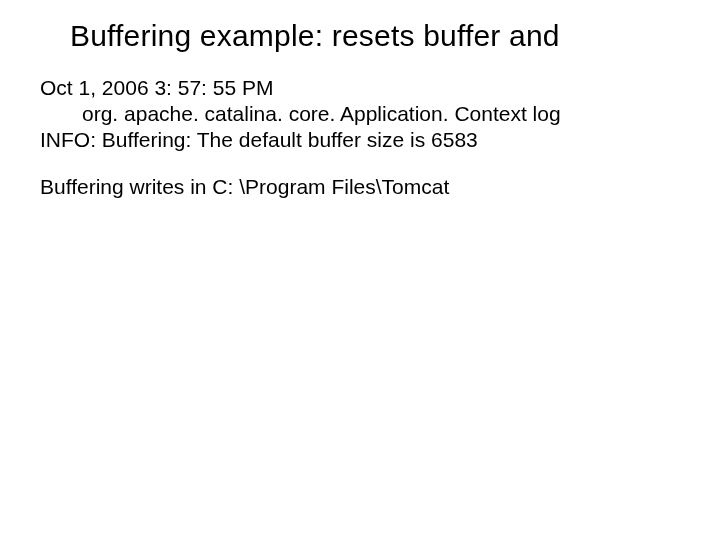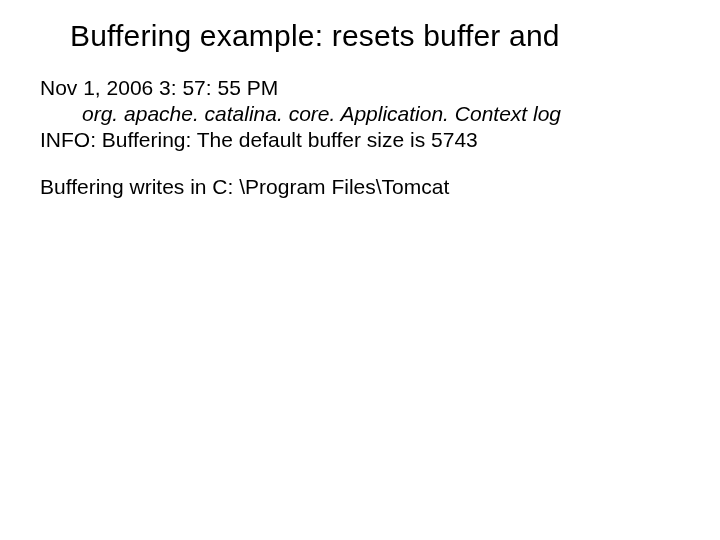--- a/index.html
+++ b/index.html
@@ -29,38 +29,37 @@
     line-height: 1.22;
   }
   .para {
     margin-bottom: 22px;
   }
   .line {
     display: block;
   }
   .indent {
     padding-left: 42px;
-    font-style: italic;
   }
 </style>
 </head>
 <body>
 
 <div class="slide">
 
   <h1 class="title">
     <span class="line">Buffering example: resets buffer and</span>
   </h1>
 
   <div class="body">
 
     <div class="para">
-      <span class="line">Nov 1, 2006 3: 57: 55 PM</span>
+      <span class="line">Oct 1, 2006 3: 57: 55 PM</span>
       <span class="line indent">org. apache. catalina. core. Application. Context log</span>
-      <span class="line">INFO: Buffering: The default buffer size is 5743</span>
+      <span class="line">INFO: Buffering: The default buffer size is 6583</span>
     </div>
 
     <div class="para">
       <span class="line">Buffering writes in C: \Program Files\Tomcat</span>
     </div>
 
   </div>
 
 </div>
 

